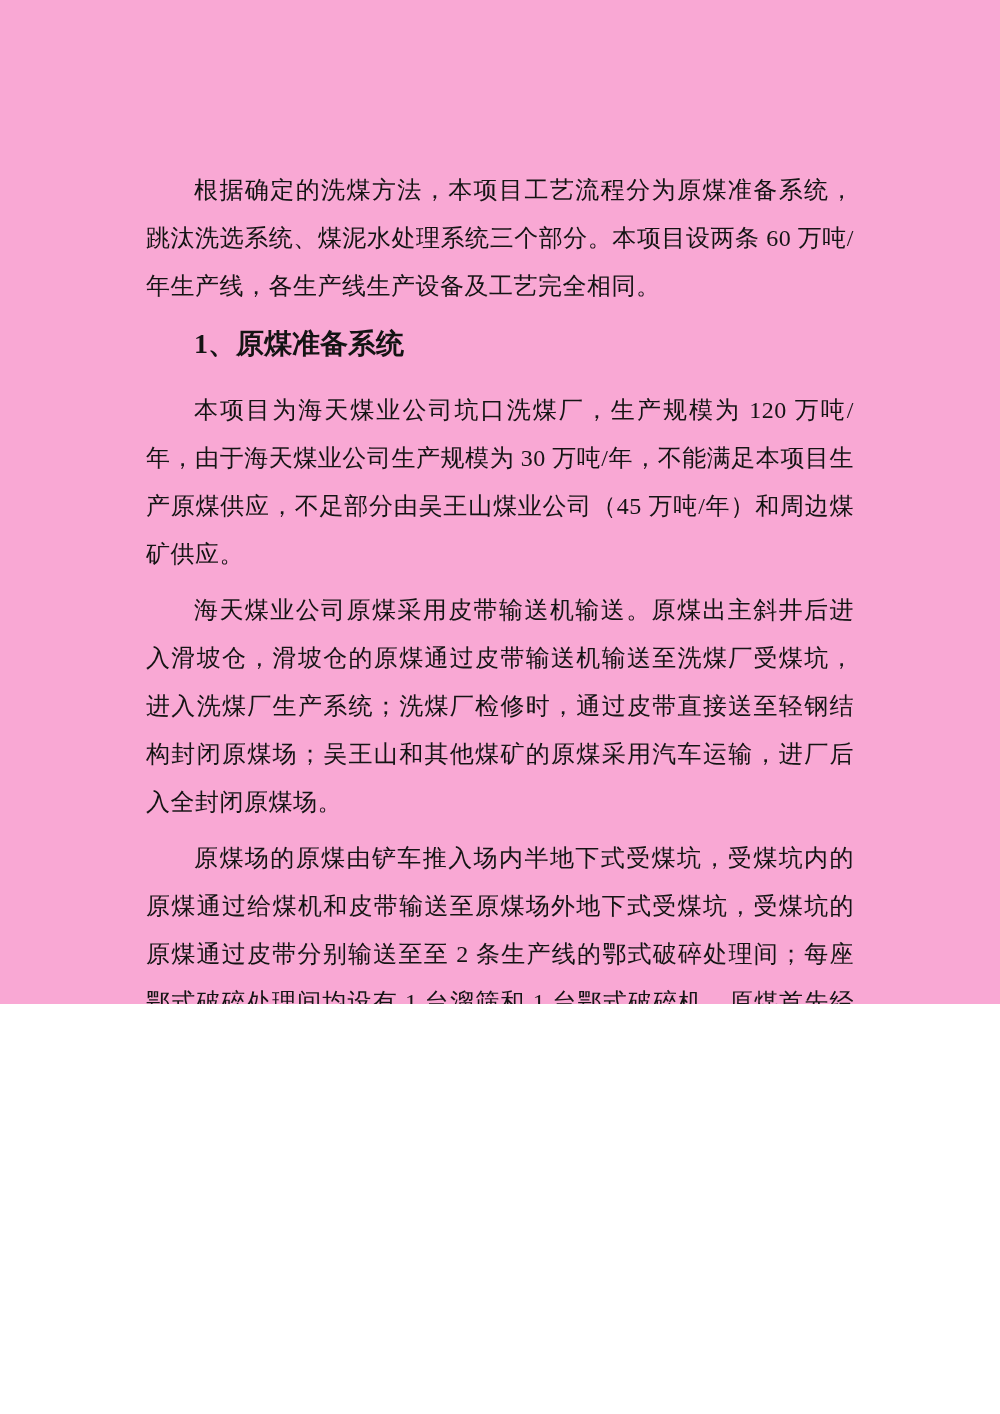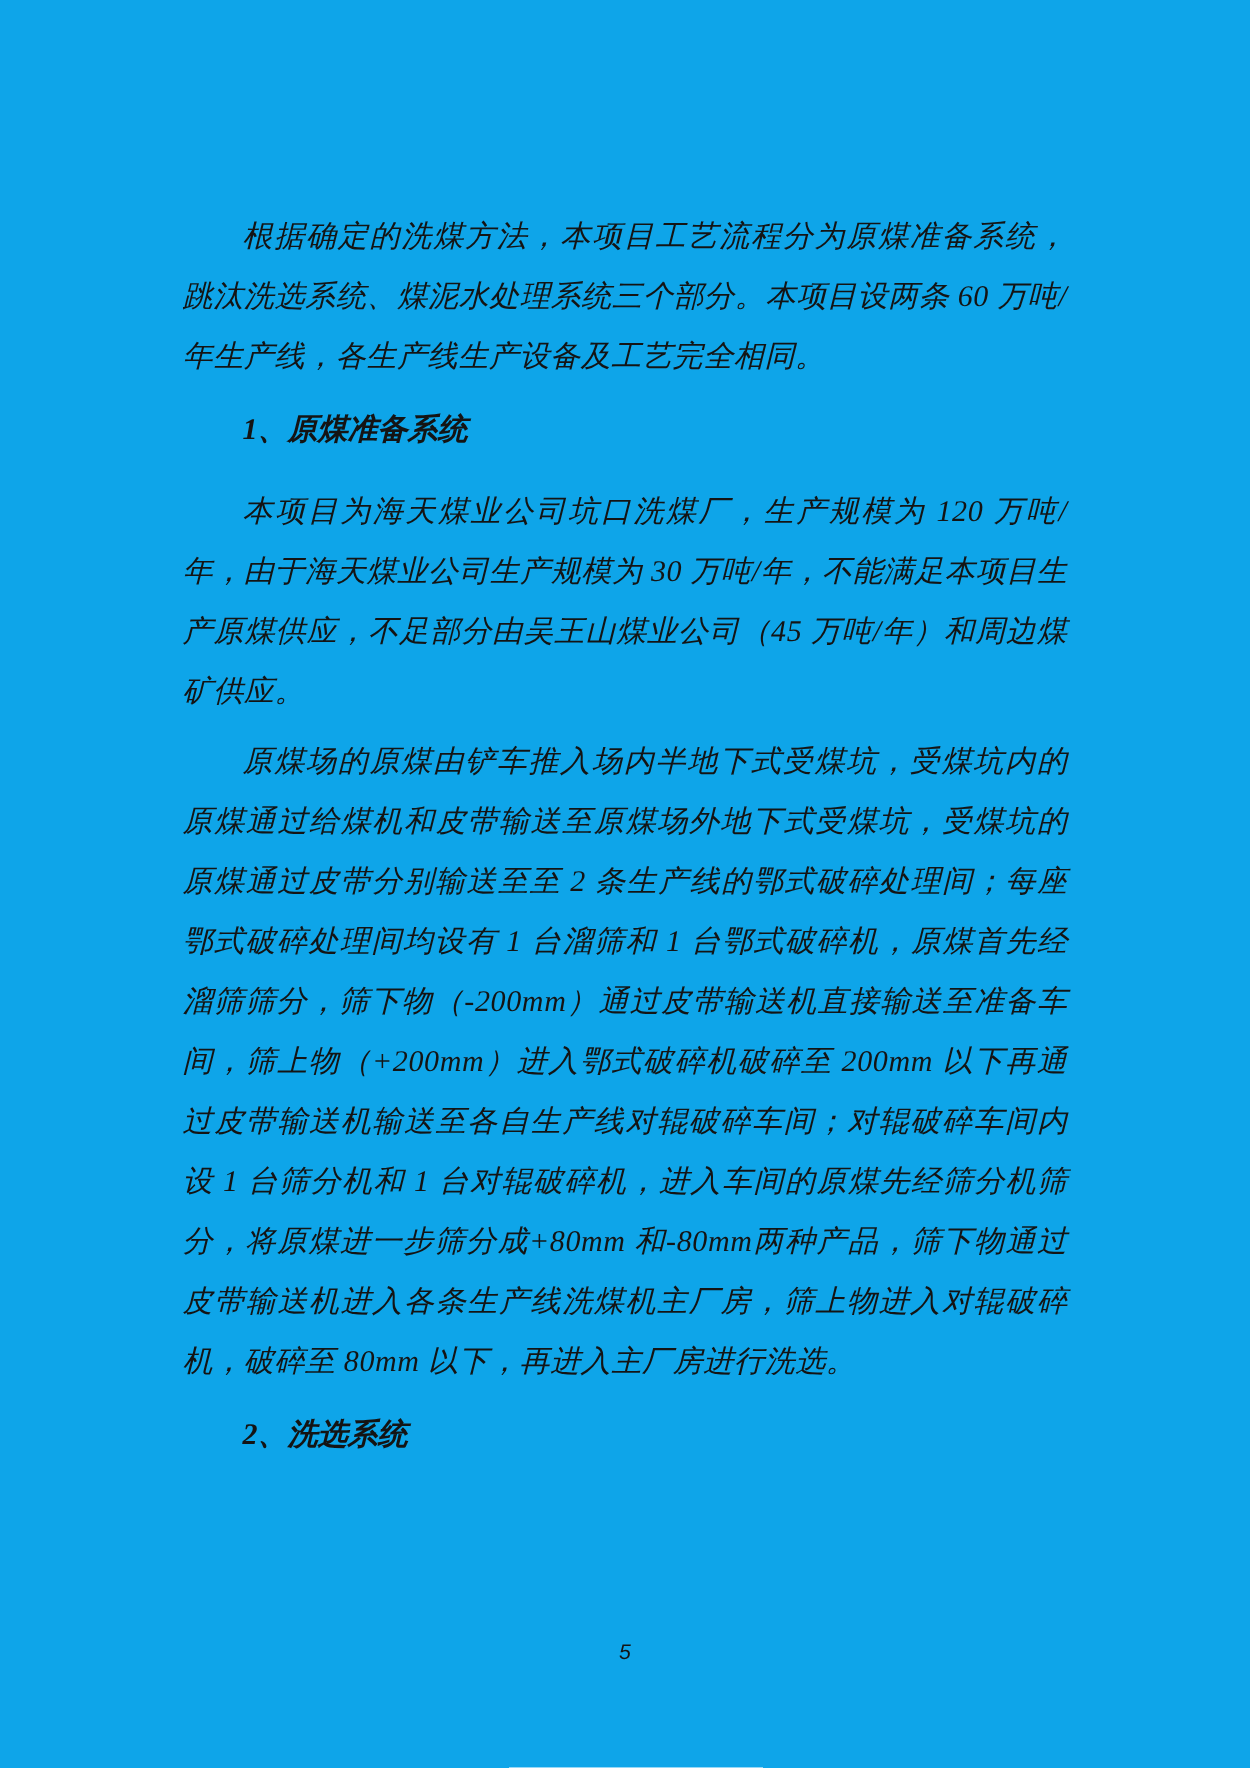--- a/index.html
+++ b/index.html
@@ -1,42 +1,41 @@
 <!DOCTYPE html>
 <html lang="zh"><head>
 <meta charset="utf-8">
 <style>
   html, body { margin: 0; padding: 0; background: #ffffff; }
   .page {
     position: relative;
     width: 1000px;
-    height: 1414px;
-    background: #0ea5e9;
+    height: 1004px;
+    background: #f9a8d4;
     color: #141414;
     font-family: "Liberation Serif", "DejaVu Serif", serif;
     overflow: hidden;
-    font-style: italic;
   }
   .content {
     position: absolute;
     left: 146px;
     top: 166px;
     width: 708px;
   }
   .para {
     font-size: 24px;
     line-height: 48px;
     text-indent: 48px;
     text-align: justify;
     text-justify: inter-ideograph;
     letter-spacing: 0.5px;
     margin: 0 0 8px 0;
   }
   .heading {
-    font-size: 24px;
+    font-size: 28px;
     line-height: 48px;
     text-indent: 48px;
     font-weight: bold;
     margin: 10px 0 18px 0;
   }
   .footer {
     position: absolute;
     top: 1310px;
     left: 0;
     width: 100%;
@@ -51,20 +50,21 @@
 <body>
 
 <div class="page">
   <div class="content">
     <p class="para">根据确定的洗煤方法，本项目工艺流程分为原煤准备系统，跳汰洗选系统、煤泥水处理系统三个部分。本项目设两条 60 万吨/年生产线，各生产线生产设备及工艺完全相同。</p>
 
     <h2 class="heading">1、原煤准备系统</h2>
 
     <p class="para">本项目为海天煤业公司坑口洗煤厂，生产规模为 120 万吨/年，由于海天煤业公司生产规模为 30 万吨/年，不能满足本项目生产原煤供应，不足部分由吴王山煤业公司（45 万吨/年）和周边煤矿供应。</p>
 
+    <p class="para">海天煤业公司原煤采用皮带输送机输送。原煤出主斜井后进入滑坡仓，滑坡仓的原煤通过皮带输送机输送至洗煤厂受煤坑，进入洗煤厂生产系统；洗煤厂检修时，通过皮带直接送至轻钢结构封闭原煤场；吴王山和其他煤矿的原煤采用汽车运输，进厂后入全封闭原煤场。</p>
 
     <p class="para">原煤场的原煤由铲车推入场内半地下式受煤坑，受煤坑内的原煤通过给煤机和皮带输送至原煤场外地下式受煤坑，受煤坑的原煤通过皮带分别输送至至 2 条生产线的鄂式破碎处理间；每座鄂式破碎处理间均设有 1 台溜筛和 1 台鄂式破碎机，原煤首先经溜筛筛分，筛下物（-200mm）通过皮带输送机直接输送至准备车间，筛上物（+200mm）进入鄂式破碎机破碎至 200mm 以下再通过皮带输送机输送至各自生产线对辊破碎车间；对辊破碎车间内设 1 台筛分机和 1 台对辊破碎机，进入车间的原煤先经筛分机筛分，将原煤进一步筛分成+80mm 和-80mm两种产品，筛下物通过皮带输送机进入各条生产线洗煤机主厂房，筛上物进入对辊破碎机，破碎至 80mm 以下，再进入主厂房进行洗选。</p>
 
     <h2 class="heading">2、洗选系统</h2>
   </div>
 
   <div class="footer">5</div>
 </div>
 
 </body></html>

